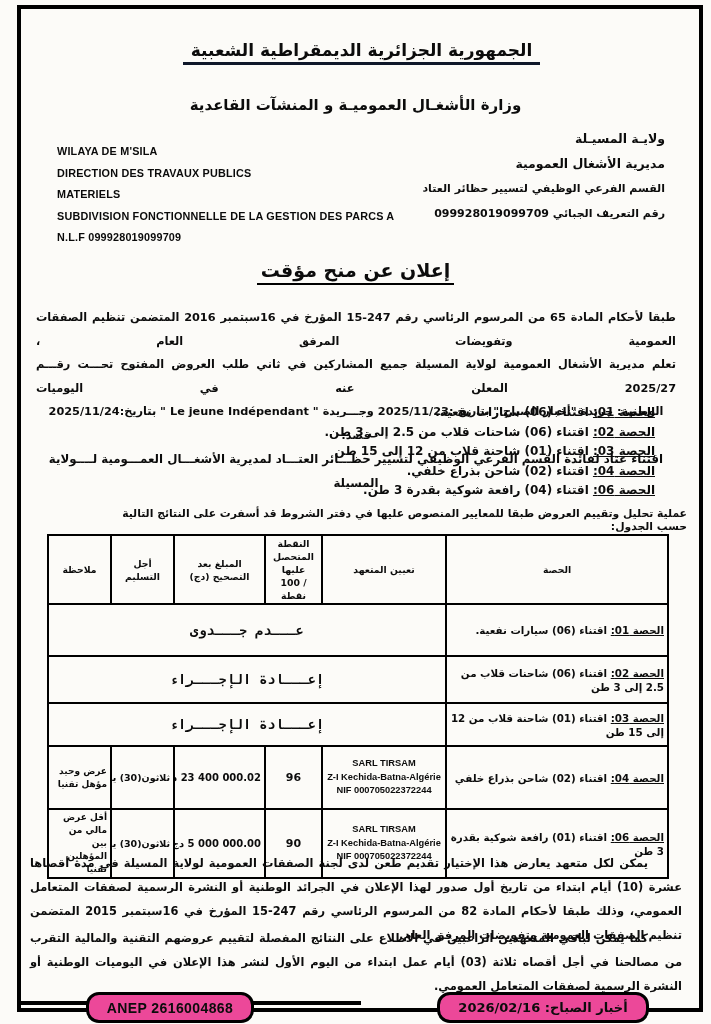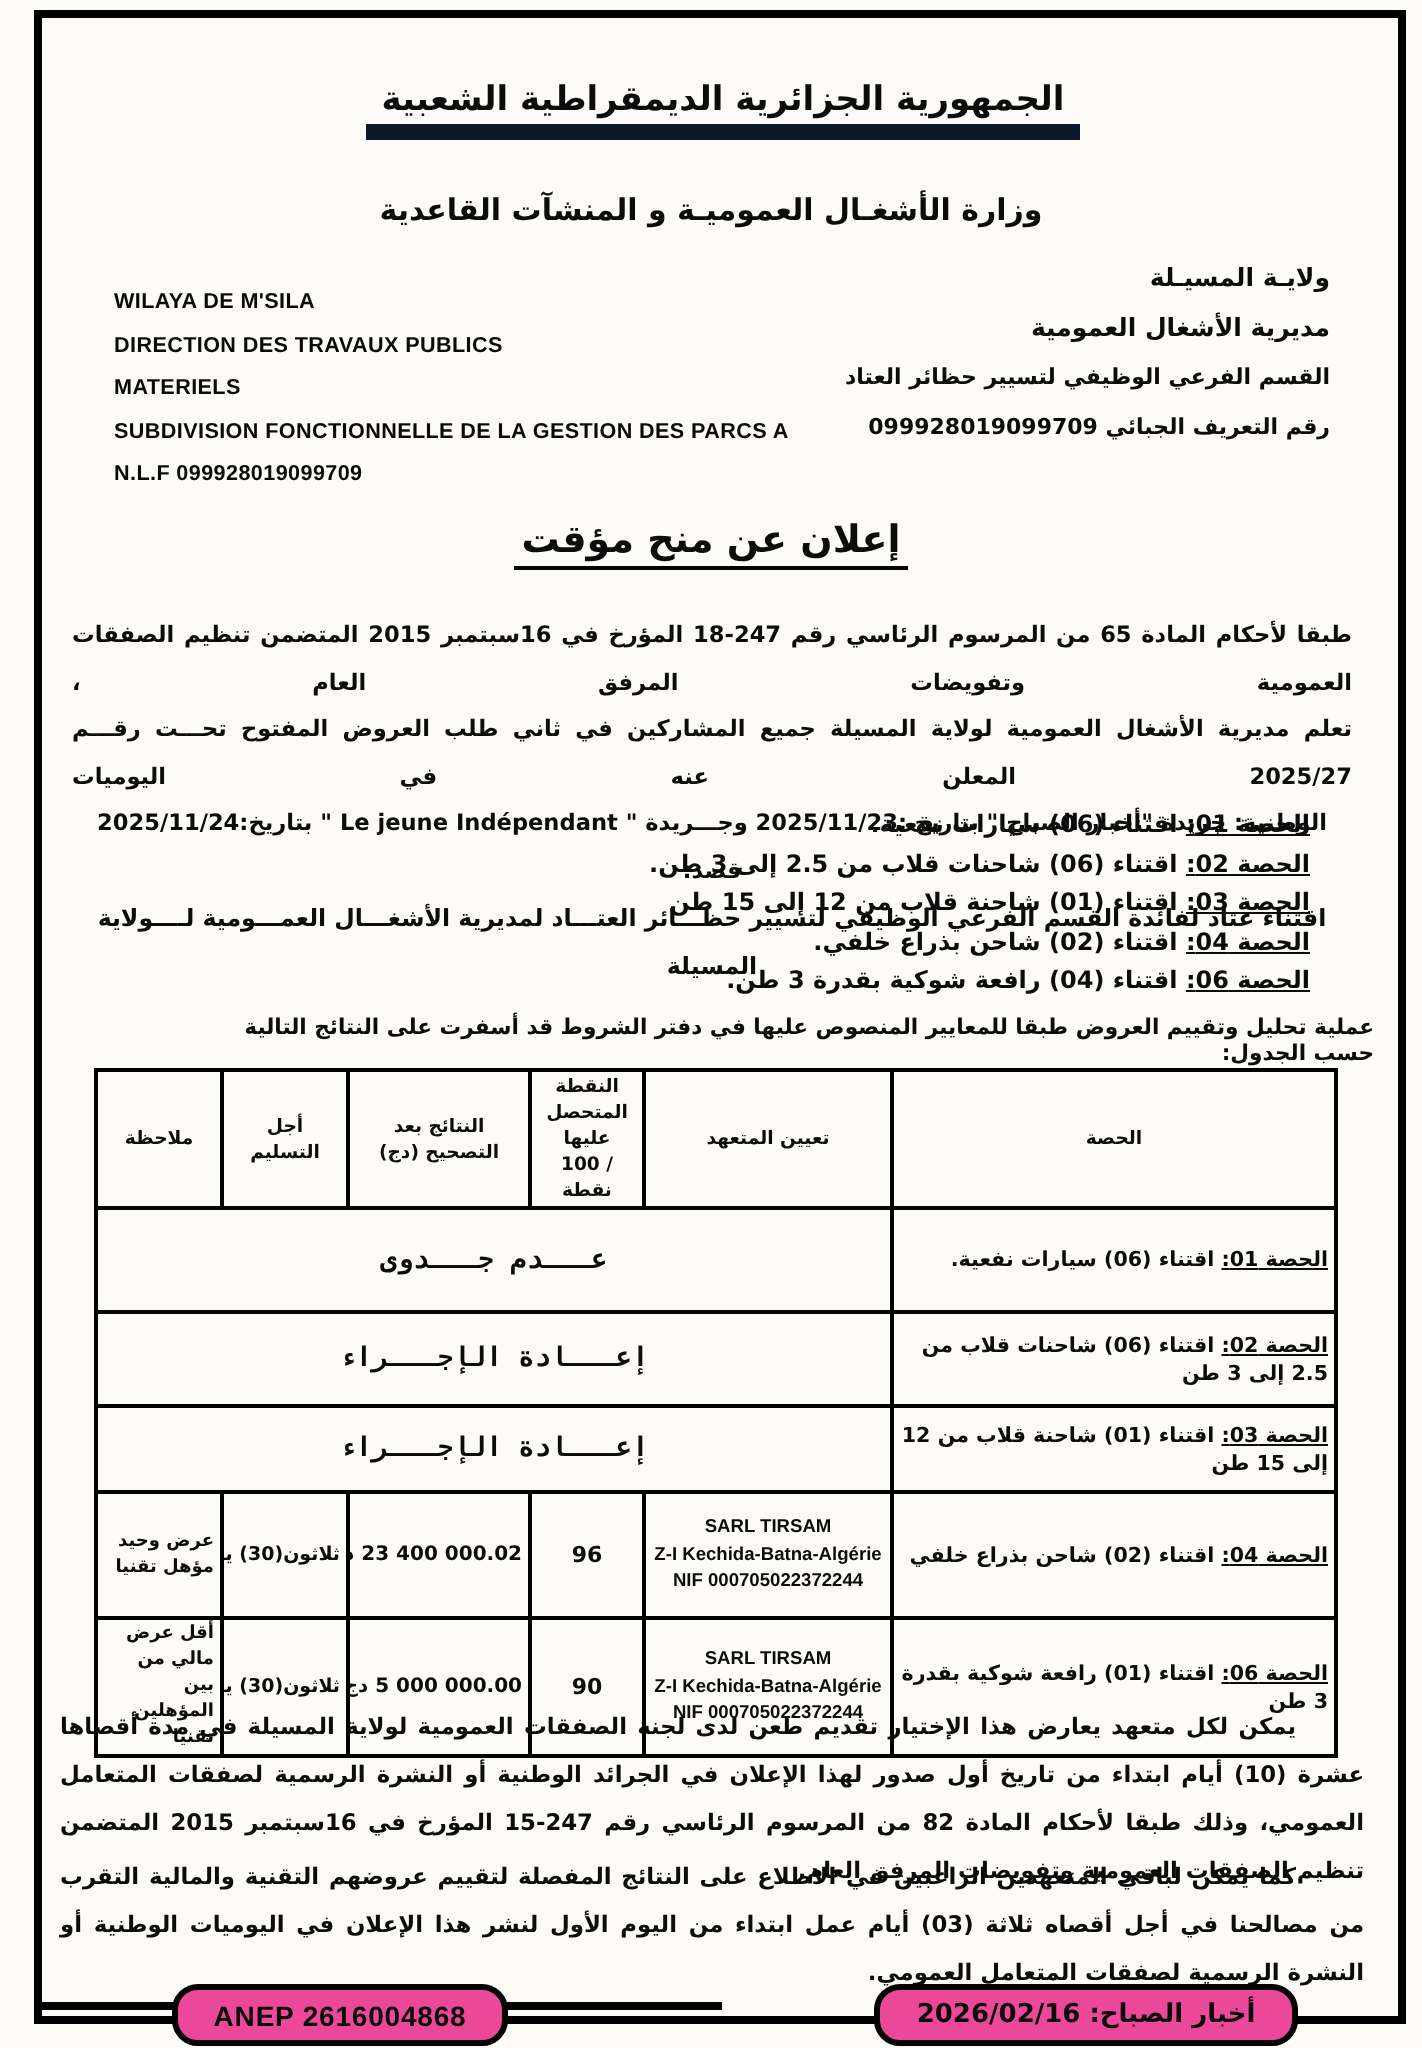--- a/index.html
+++ b/index.html
@@ -4,21 +4,21 @@
 <style>
   html,body{margin:0;padding:0;background:#e8e8e6;}
   .page{
     position:relative;width:711px;height:1024px;margin:0 auto;
     background:#fcfbf8;overflow:hidden;
     font-family:"DejaVu Sans",sans-serif;font-weight:bold;color:#0c0c0c;
   }
   .frame{position:absolute;left:17px;top:5px;width:678px;height:999px;border:4px solid #000;}
   .center-line{position:absolute;left:0;width:100%;text-align:center;}
   .republic{top:40px;font-size:17px;}
-  .republic span{display:inline-block;border-bottom:8px solid #0f172a;padding:0 8px 2px;margin-left:12px;}
+  .republic span{display:inline-block;border-bottom:3px solid #0f172a;padding:0 8px 2px;margin-left:12px;}
   .ministry{top:96px;font-size:15px;letter-spacing:.3px;}
   .fr-block{
     position:absolute;left:57px;top:141px;width:348px;
     font-family:"Liberation Sans",sans-serif;font-weight:bold;
     font-size:10.8px;line-height:21.5px;letter-spacing:.2px;color:#0a0a0a;
   }
   .ar-block{
     position:absolute;right:46px;top:126px;width:285px;
     direction:rtl;text-align:right;font-size:12.5px;line-height:25px;
   }
@@ -99,21 +99,21 @@
     <div>مديرية الأشغال العمومية</div>
     <div class="small">القسم الفرعي الوظيفي لتسيير حظائر العتاد</div>
     <div class="small">رقم التعريف الجبائي 099928019099709</div>
   </div>
 
   <div class="center-line notice-title">
     <span>إعلان عن منح مؤقت</span>
   </div>
 
   <div class="intro">
-    <div class="just">طبقا لأحكام المادة 65 من المرسوم الرئاسي رقم 247-18 المؤرخ في 16سبتمبر 2015 المتضمن تنظيم الصفقات العمومية وتفويضات المرفق العام ،</div>
+    <div class="just">طبقا لأحكام المادة 65 من المرسوم الرئاسي رقم 247-15 المؤرخ في 16سبتمبر 2016 المتضمن تنظيم الصفقات العمومية وتفويضات المرفق العام ،</div>
     <div class="just">تعلم مديرية الأشغال العمومية لولاية المسيلة جميع المشاركين في ثاني طلب العروض المفتوح تحـــت رقـــم 2025/27 المعلن عنه في اليوميات</div>
     <div class="cen">الوطنية: جريدة "أخبار الصباح " بتاريخ :2025/11/23 وجـــريدة " Le jeune Indépendant " بتاريخ:2025/11/24 قصد:</div>
     <div class="purpose">اقتناء عتاد لفائدة القسم الفرعي الوظيفي لتسيير حظـــائر العتـــاد لمديرية الأشغـــال العمـــومية لــــولاية المسيلة</div>
   </div>
 
   <div class="lots">
     <div><span class="lbl">الحصة 01:</span><span> اقتناء (06) سيارات نفعية.</span></div>
     <div><span class="lbl">الحصة 02:</span><span> اقتناء (06) شاحنات قلاب من 2.5 إلى 3 طن.</span></div>
     <div><span class="lbl">الحصة 03:</span><span> اقتناء (01) شاحنة قلاب من 12 إلى 15 طن</span></div>
     <div><span class="lbl">الحصة 04:</span><span> اقتناء (02) شاحن بذراع خلفي.</span></div>
@@ -132,21 +132,21 @@
         <col style="width:63px">
     </colgroup>
     <tbody>
         <tr style="height:42px">
       <th>الحصة</th>
       <th>تعيين المتعهد</th>
       <th>
         <div>النقطة المتحصل عليها</div>
         <div>/ 100 نقطة</div>
       </th>
-      <th>النتائج بعد التصحيح (دج)</th>
+      <th>المبلغ بعد التصحيح (دج)</th>
       <th>أجل التسليم</th>
       <th>ملاحظة</th>
     </tr>
     <tr style="height:52px">
       <td class="lot-cell"><span class="lbl" style="text-decoration:underline">الحصة 01:</span><span> اقتناء (06) سيارات نفعية.</span></td>
       <td class="result-cell" colspan="5">عـــدم جـــدوى</td>
     </tr>
     <tr style="height:47px">
       <td class="lot-cell"><span style="text-decoration:underline">الحصة 02:</span><span> اقتناء (06) شاحنات قلاب من 2.5 إلى 3 طن</span></td>
       <td class="result-cell" colspan="5">إعـــادة الإجـــراء</td>

